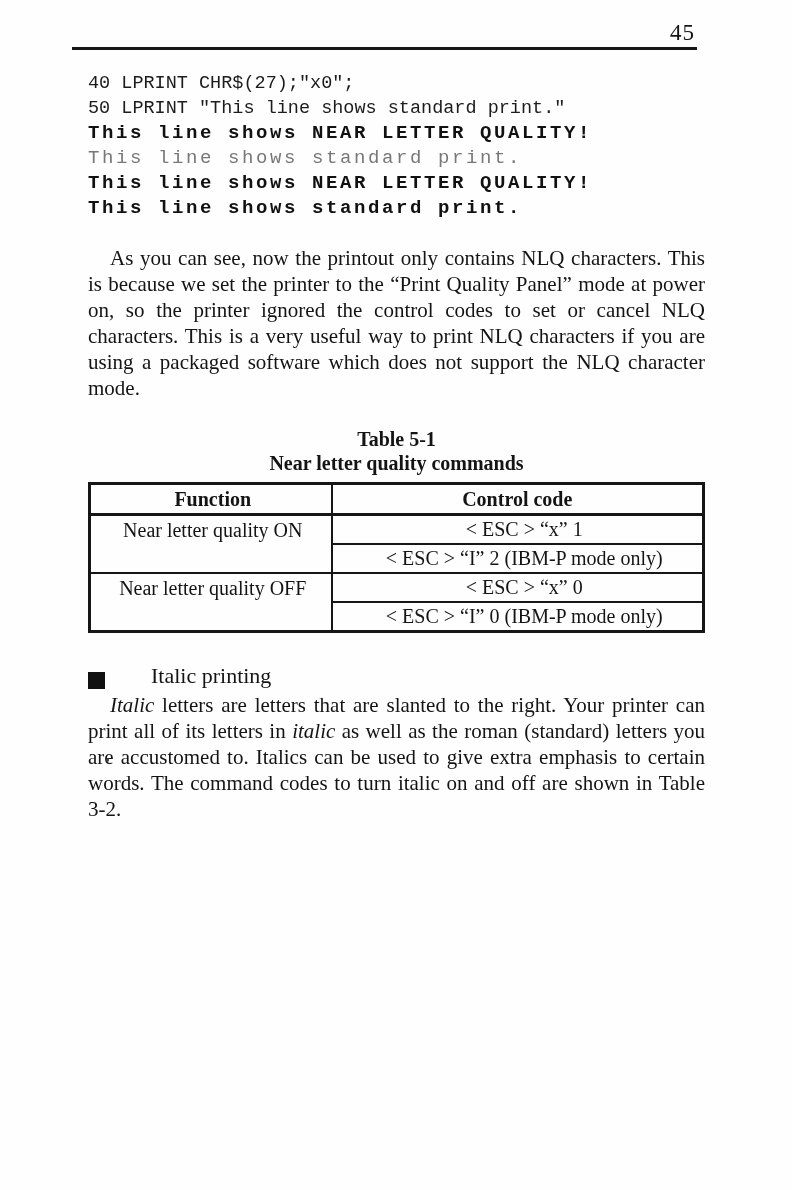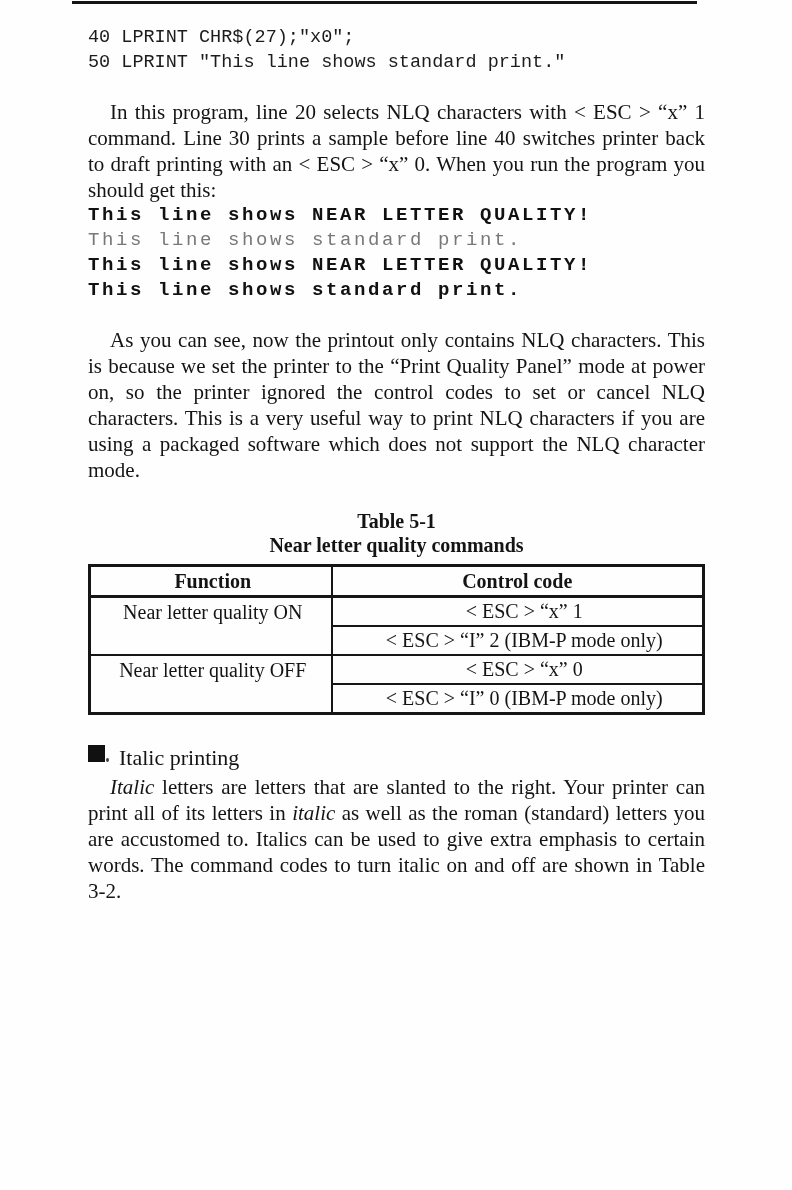--- a/index.html
+++ b/index.html
@@ -76,21 +76,21 @@
     border-bottom: 3px solid #161616;
   }
   table.cmds .fn-col { width: 242px; padding-left: 12px; vertical-align: top; padding-top: 3px; }
   table.cmds .code-col { padding-left: 22px; }
   table.cmds tr.sub td.code-col { border-top-width: 1px; }
 
   
   .section-head {
     margin-top: 30px;
     font-size: 22px; line-height: 26px;
-    display: flex; align-items: flex-start;
+    display: flex; align-items: flex-end; gap: 32px;
   }
   .sq-bullet {
     display: inline-block;
     width: 17px; height: 17px;
     background: #111;
     margin-right: 14px;
     flex: none;
   }
   .para.no-gap { margin-top: 3px; }
   .it { font-style: italic; }
@@ -101,30 +101,32 @@
     width: 3px; height: 4px;
     background: #444;
     border-radius: 50%;
   }
 </style>
 </head>
 <body>
 
 <div class="page">
 
+  <div class="pageno-row">
+    <span class="pageno">45</span>
+  </div>
   <div class="head-rule"></div>
 
   <div class="content">
 
     <div class="codeblock">
       <div class="codeline">40 LPRINT CHR$(27);"x0";</div>
       <div class="codeline">50 LPRINT "This line shows standard print."</div>
     </div>
 
-    <div class="para">In this program, line 20 selects NLQ characters with &lt; ESC &gt; “x” 1 command. Line 30 prints a sample before line 40 switches printer back to draft printing with an &lt; ESC &gt; “x” 0.  When you run the program you should get this:</div>
 
     <div class="sample">
       <div class="sample-line nlq">This line shows NEAR LETTER QUALITY!</div>
       <div class="sample-line draft">This line shows standard print.</div>
     </div>
 
 
     <div class="sample">
       <div class="sample-line nlq">This line shows NEAR LETTER QUALITY!</div>
       <div class="sample-line nlq">This line shows standard print.</div>

